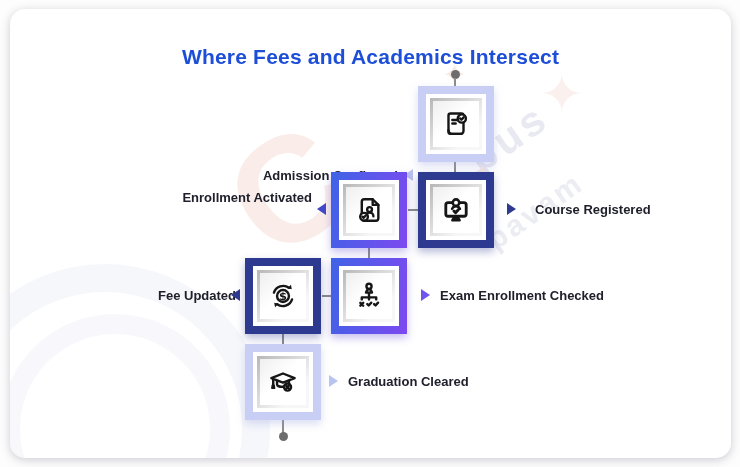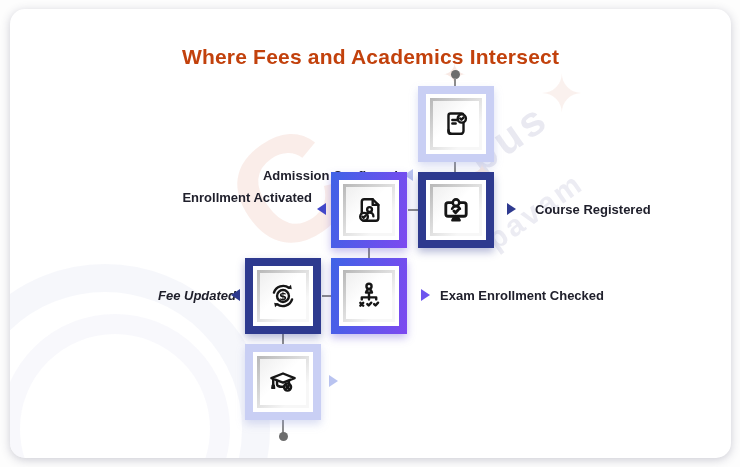--- a/index.html
+++ b/index.html
@@ -7,21 +7,21 @@
   .stage { position:relative; width:740px; height:467px; }
   .card {
     position:absolute; left:10px; top:9px; width:721px; height:449px;
     background:#ffffff; border-radius:15px;
     box-shadow:0 2px 10px rgba(60,60,90,.25);
     overflow:hidden;
   }
   .page-title {
     position:absolute; left:0; top:36px; width:100%;
     text-align:center; font-size:21px; font-weight:800;
-    color:#c2410c; letter-spacing:.2px;
+    color:#1d4ed8; letter-spacing:.2px;
   }
   
   .wm { position:absolute; pointer-events:none; }
   .wm-swoosh1 { left:-70px; top:255px; width:330px; height:330px; border:28px solid #eef0f8; border-radius:50%; opacity:.55; }
   .wm-swoosh2 { left:-10px; top:305px; width:230px; height:230px; border:20px solid #f2f3fa; border-radius:50%; opacity:.55; }
   .wm-letter { left:225px; top:95px; font-size:150px; font-weight:800; color:#f6ded7; transform:rotate(-35deg); opacity:.55; }
   .wm-frag1 { left:455px; top:105px; font-size:42px; font-weight:800; color:#e9e9f1; transform:rotate(-35deg); letter-spacing:4px; }
   .wm-frag2 { left:470px; top:185px; font-size:30px; font-weight:800; color:#ececf3; transform:rotate(-35deg); letter-spacing:3px; }
   .sparkle { position:absolute; color:#f8e9e4; pointer-events:none; }
   
@@ -135,21 +135,21 @@
           <text x="12" y="14.7" font-size="8" font-weight="bold" text-anchor="middle" fill="#161616" stroke="none" font-family="'DejaVu Sans', sans-serif">$</text>
           <path d="M5.6 9.6a6.9 6.9 0 0 1 10.6-3.4"></path>
           <path d="M17.6 4l.6 3.2-3.1-.6z" fill="#161616" stroke="none"></path>
           <path d="M18.4 14.4A6.9 6.9 0 0 1 7.8 17.8"></path>
           <path d="M6.4 20l-.6-3.2 3.1.6z" fill="#161616" stroke="none"></path>
         </svg>
       </div>
           </div>
         </div>
     </div>
-    <div class="step-label ta-r" style="left:40px;top:278px;width:186px;font-style:italic;">Fee Updated</div>
+    <div class="step-label ta-r" style="left:40px;top:278px;width:186px;">Fee Updated</div>
     <div class="arrow arr-left" style="left:221px;top:280px;color:#2e3a8f;"></div>
 
     <div class="node grad" style="left:321px;top:249px;">
       <div class="node-white">
           <div class="bevel">
             <div class="icon-area">
         <svg class="icon" viewBox="0 0 24 24">
           <circle cx="12" cy="5.2" r="1.8"></circle>
           <path d="M9.9 9.6h4.2l-.7-1.6a1.8 1.8 0 0 0-2.8 0z"></path>
           <path d="M12 9.6v3.4M6.9 13h10.2M6.9 13v1.4M12 13v1.4M17.1 13v1.4"></path>
@@ -173,16 +173,17 @@
           <path d="M7.8 11.2v2.5c0 1 2 1.7 4.2 1.7s4.2-.7 4.2-1.7v-2.5"></path>
           <path d="M5.1 9.8v4.4"></path>
           <path d="M4.4 14.2h1.4l.3 2.2H4.1z" fill="#161616" stroke-width="1"></path>
           <circle cx="15.2" cy="15.6" r="2.5" fill="#ffffff"></circle>
           <path d="M14.3 14.7l1.8 1.8M16.1 14.7l-1.8 1.8"></path>
         </svg>
       </div>
           </div>
         </div>
     </div>
+    <div class="step-label ta-l" style="left:338px;top:364px;width:220px;">Graduation Cleared</div>
     <div class="arrow arr-right" style="left:319px;top:366px;color:#b9c3f0;"></div>
 
   </div>
 </div>
 
 </body></html>

